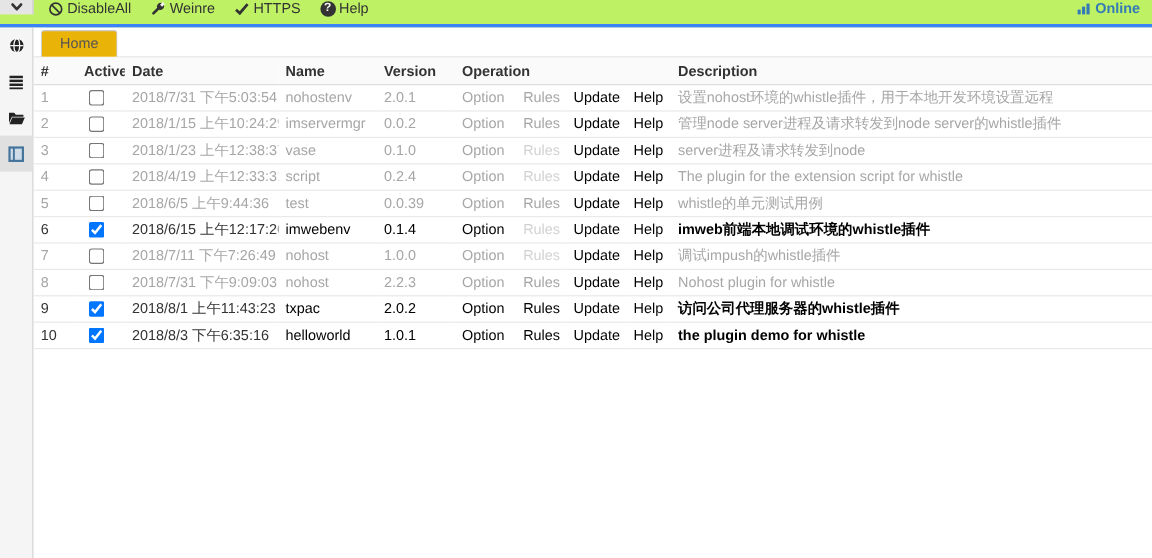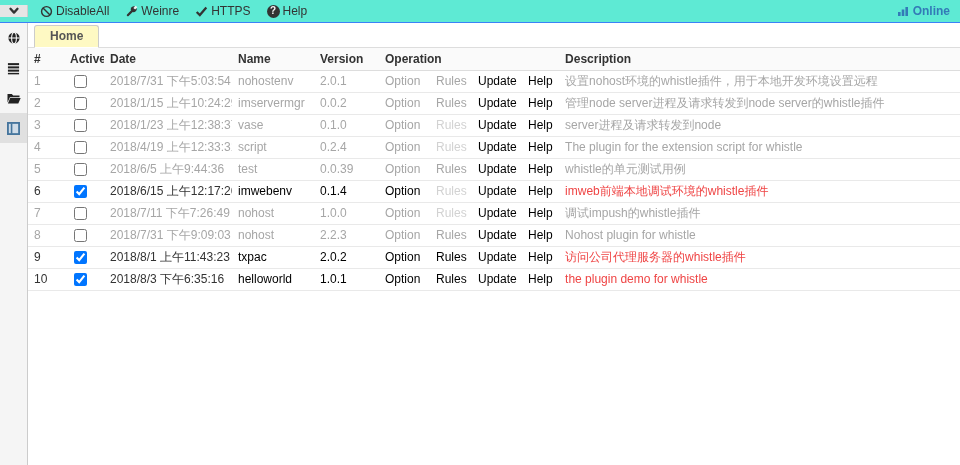--- a/index.html
+++ b/index.html
@@ -4,49 +4,49 @@
 <style>
   * { box-sizing: border-box; }
   html,body { margin:0; padding:0; background:#fff; }
   .app {
     width:960px; height:465px; overflow:hidden;
     display:flex; flex-direction:column;
     font-family:"Liberation Sans","DejaVu Sans",sans-serif;
     font-size:12px; color:#333; background:#fff;
   }
   
-  .topbar { height:23px; flex:0 0 23px; background:#5eead4; border-bottom:1px solid #3b82f6; display:flex; align-items:center; }
+  .topbar { height:23px; flex:0 0 23px; background:#bef264; border-bottom:3px solid #3b82f6; display:flex; align-items:flex-start; }
   .menu-toggle { width:28px; flex:0 0 28px; background:#e5e5e5; border-right:1px solid #ccc; display:flex; align-items:center; justify-content:center; cursor:pointer; }
   .menu-items { display:flex; align-items:center; padding-left:4px; }
   .menu-item { display:flex; align-items:center; gap:3px; padding:0 8px; cursor:pointer; color:#333; }
   .menu-item svg { display:block; }
   .q-icon { width:13px; height:13px; border-radius:50%; background:#333; color:#f5f5f5; font-size:10px; font-weight:bold; display:inline-flex; align-items:center; justify-content:center; line-height:1; }
   .online { margin-left:auto; display:flex; align-items:center; gap:4px; padding-right:10px; color:#337ab7; cursor:pointer;font-weight:bold; }
   
   .body { flex:1; display:flex; min-height:0; }
   .sidebar { width:28px; flex:0 0 28px; background:#f5f5f5; border-right:1px solid #ccc; }
   .side-item { height:30px; display:flex; align-items:center; justify-content:center; cursor:pointer; }
   .side-item.selected { background:#e0e0e0; }
   .main { flex:1; display:flex; flex-direction:column; min-width:0; }
   
   .tabbar { height:25px; flex:0 0 25px; display:flex; align-items:flex-end; padding-left:6px; border-bottom:1px solid #ddd; background:#fff; }
-  .tab { padding:3px 15px 4px; margin-bottom:-1px; background:#fef9c3; border:1px solid #ccc; border-bottom:1px solid #fff; border-radius:3px 3px 0 0; color:#555; cursor:pointer;font-weight:bold; }
+  .tab { padding:3px 15px 4px; margin-bottom:-1px; background:#eab308; border:1px solid #ccc; border-bottom:1px solid #fff; border-radius:3px 3px 0 0; color:#555; cursor:pointer; }
   
   .content { flex:1; overflow:hidden; background:#fff; }
   table { width:100%; border-collapse:collapse; table-layout:fixed; }
   thead th { text-align:left; font-weight:bold; height:22px; padding:0 0 0 6px; background:#fafafa; border-bottom:1px solid #ddd; color:#333; white-space:nowrap; overflow:hidden; }
   tbody td { height:22px; padding:0 0 0 6px; border-bottom:1px solid #e9e9e9; white-space:nowrap; overflow:hidden; }
   td.cb { padding-left:10px; }
   td input[type=checkbox] { width:13px; height:13px; margin:0; vertical-align:middle; }
   a { text-decoration:none; cursor:pointer; }
   .lnk   { color:#000000; }
   .c-mut { color:#a6a6a6; }
   .c-dis { color:#d2d2d2; }
   .c-dark{ color:#333; }
-  .c-desc{ color:#ef4444; }
+  .c-desc{ color:#000000;font-weight:bold; }
 </style>
 </head>
 <body>
 
 <div class="app">
 
   <div class="topbar">
     <div class="menu-toggle">
       <svg width="12" height="12" viewBox="0 0 12 12">
           <path d="M2.5 3.8 L6 7.6 L9.5 3.8" fill="none" stroke="#333" stroke-width="2.3" stroke-linecap="round" stroke-linejoin="round"></path>

